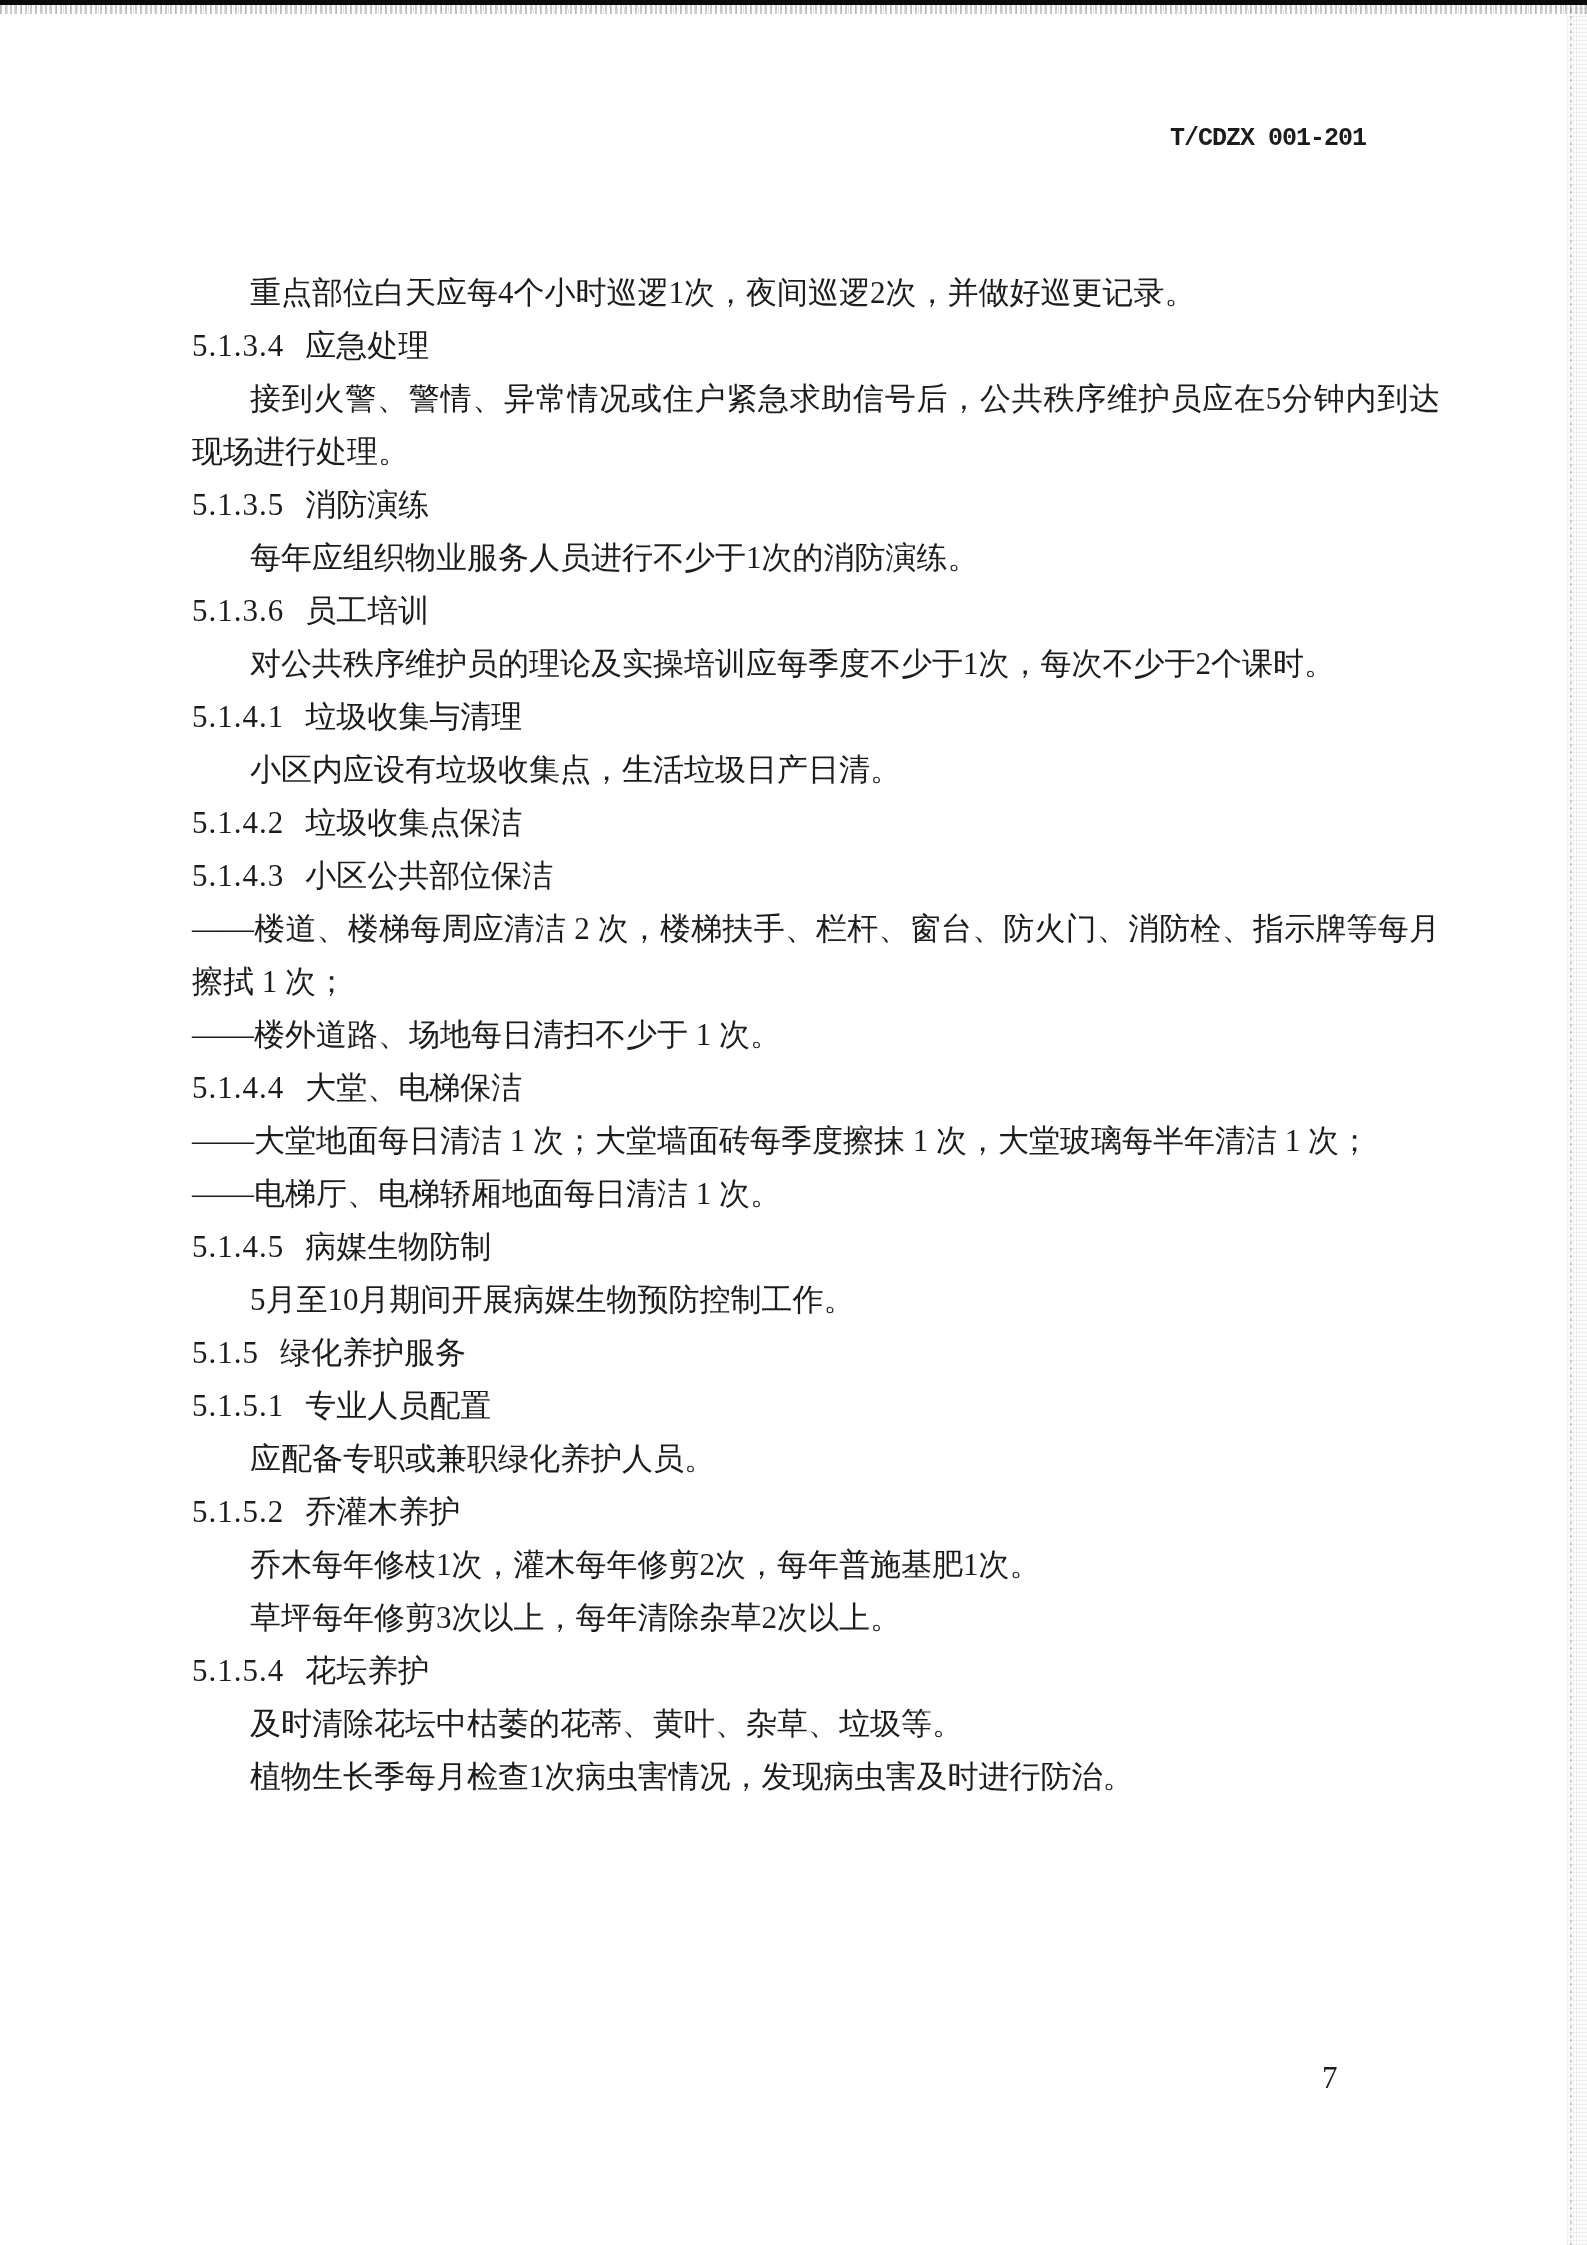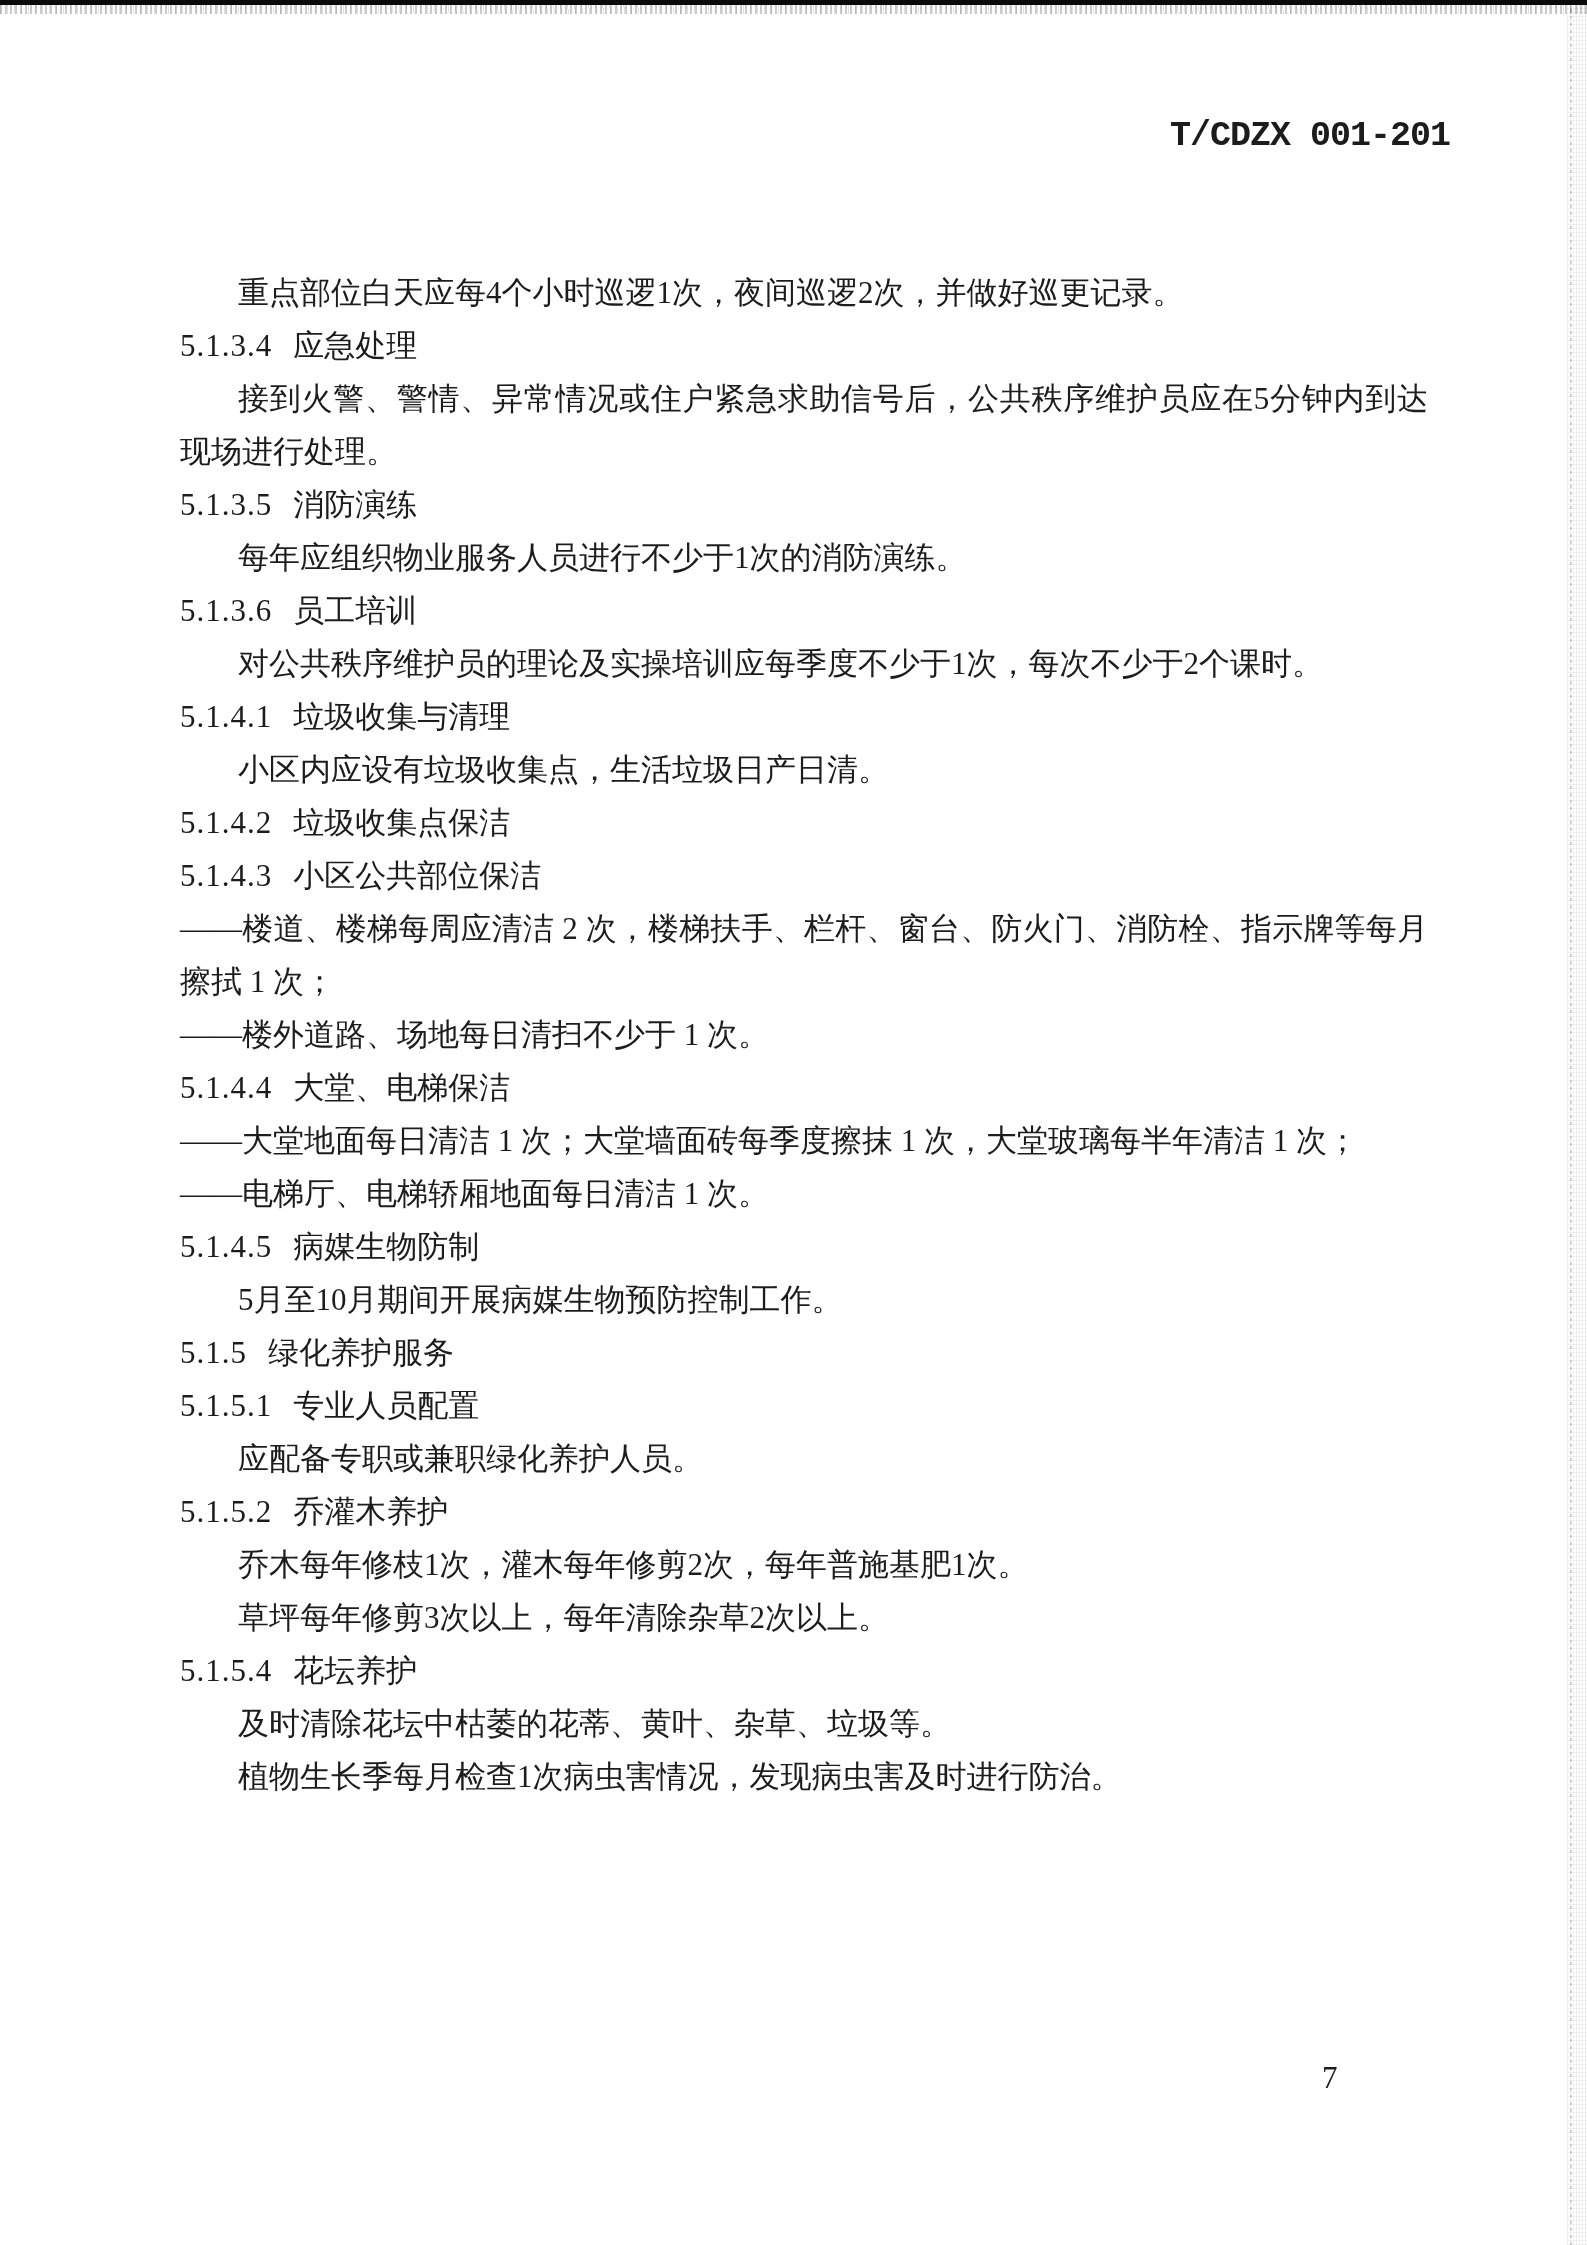--- a/index.html
+++ b/index.html
@@ -31,32 +31,32 @@
       repeating-linear-gradient(90deg, rgba(0,0,0,0.10) 0 1px, transparent 1px 3px);
     opacity: 0.5;
   }
   .scan-right-line {
     position: absolute; right: 15px; top: 0; width: 2px; height: 100%;
     background: repeating-linear-gradient(0deg, rgba(0,0,0,0.35) 0 3px, transparent 3px 7px);
     opacity: 0.45;
   }
   
   .doc-code {
-    position: absolute; left: 1170px; top: 116px;
+    position: absolute; left: 1170px; top: 124px;
     font-family: "Liberation Mono", "DejaVu Sans Mono", monospace;
-    font-size: 35px; font-weight: bold; letter-spacing: -1px;
+    font-size: 25px; font-weight: bold; letter-spacing: -1px;
     white-space: nowrap;
   }
   .page-number {
     position: absolute; left: 1322px; top: 2051px;
     font-size: 31px; line-height: 53px;
   }
   
   .doc-body {
-    position: absolute; left: 180px; top: 266px; width: 1248px;
+    position: absolute; left: 192px; top: 266px; width: 1248px;
     font-size: 31px; line-height: 53px;
     text-align: justify;
   }
   .block { margin: 0; }
   .para { text-indent: 58px; }
   .dash { text-indent: 0; }
   .heading { text-indent: 0; white-space: nowrap; }
   .heading .num { display: inline-block; margin-right: 21px; letter-spacing: 1px; }
 </style>
 </head>

